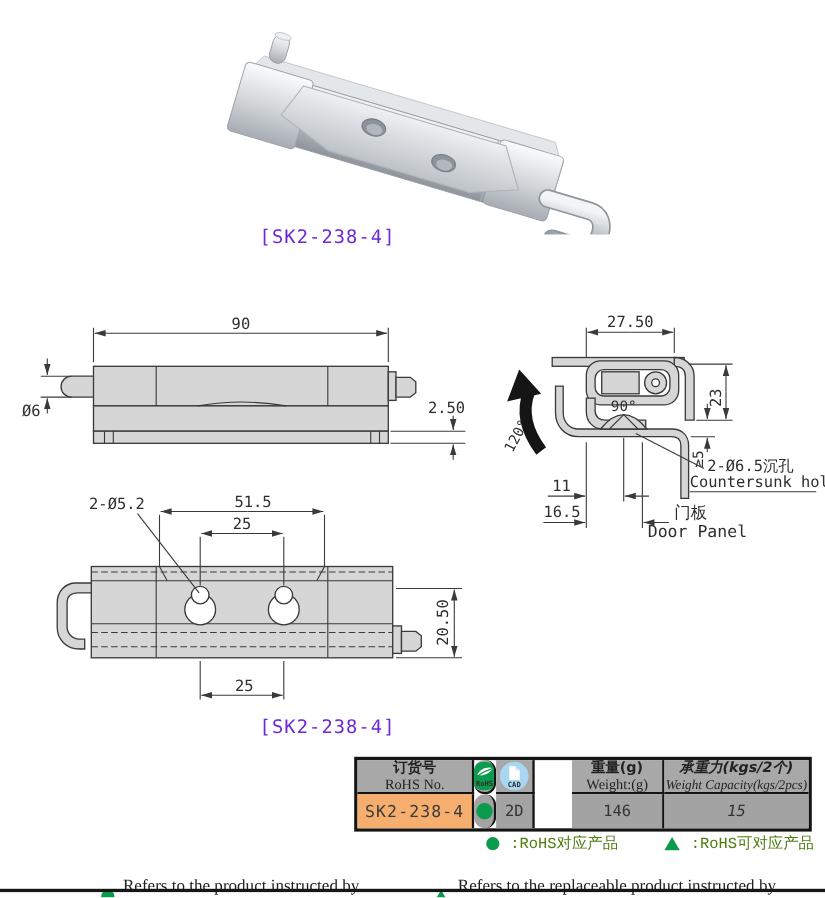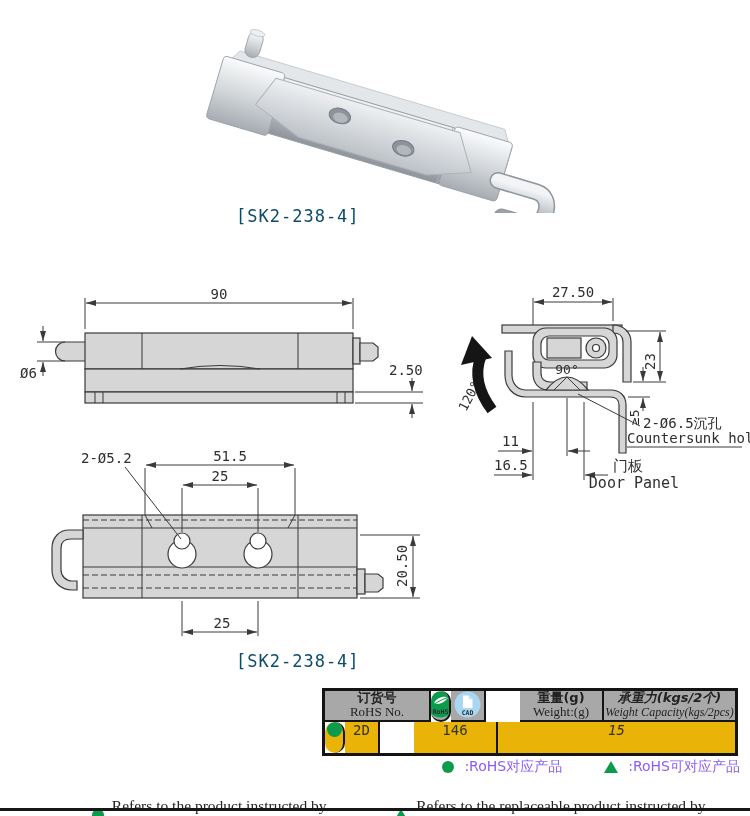--- a/index.html
+++ b/index.html
@@ -1,46 +1,46 @@
 <!DOCTYPE html>
 <html><head>
 <meta charset="utf-8">
 <style>
   html,body{margin:0;padding:0;background:#fff;}
   #page{position:relative;width:750px;height:816px;background:#ffffff;overflow:hidden;
         font-family:"DejaVu Sans","Liberation Sans",sans-serif;color:#2e2e2e;}
   .abs{position:absolute;}
 
   .part-label{font-family:"DejaVu Sans Mono","Liberation Mono",monospace;
-              font-size:17px;letter-spacing:1px;color:#0c4a6e;}
+              font-size:17px;letter-spacing:1px;color:#6d28d9;}
 
   svg text{font-family:"DejaVu Sans Mono","Liberation Mono",monospace;fill:#2e2e2e;}
 
   
   .spec-table{left:322px;top:688px;width:416px;border:3px solid #141414;box-sizing:border-box;}
   .trow{display:flex;}
   .cell{box-sizing:border-box;border-right:2px solid #141414;display:flex;
-        flex-direction:column;align-items:center;overflow:hidden;}
+        flex-direction:column;align-items:center;justify-content:center;overflow:hidden;}
   .cell:last-child{border-right:none;}
   .thead .cell{background:#a8a8a8;height:31px;border-bottom:2px solid #141414;}
-  .tdata .cell{background:#eab308;height:31px;}
+  .tdata .cell{background:#a3a3a3;height:31px;}
   .c1{width:106px;} .c2{width:20px;border-radius:13px;} .c3{width:35px;} .c4{width:84px;margin-left:34px;} .c5{flex:1;font-style:italic;}
   .cn{font-size:13px;font-weight:bold;color:#222;line-height:14px;white-space:nowrap;}
   .en{font-family:"Liberation Serif","DejaVu Serif",serif;font-size:13px;color:#222;
       line-height:14px;white-space:nowrap;}
   .en.small{font-size:12px;}
   .item-cell{background:#f5ae6d !important;}
   .item-text{font-family:"DejaVu Sans Mono","Liberation Mono",monospace;font-size:15px;
              letter-spacing:1px;color:#3c3c3c;}
   .val{font-family:"DejaVu Sans Mono","Liberation Mono",monospace;font-size:14px;color:#333;}
   .dot{width:15px;height:15px;border-radius:50%;background:#0a9b4c;display:inline-block;}
 
   
   .legend{left:300px;top:758px;width:440px;display:flex;justify-content:flex-end;
-          align-items:center;gap:10px;font-size:14px;color:#8b5cf6;}
+          align-items:center;gap:10px;font-size:14px;color:#4d7c0f;font-family:Liberation Mono, monospace;}
   .legend .gap{width:22px;}
   .mini-dot{width:12px;height:12px;border-radius:50%;background:#0a9b4c;display:inline-block;}
   .mini-tri{width:0;height:0;border-left:7px solid transparent;border-right:7px solid transparent;
             border-bottom:12px solid #0a9b4c;display:inline-block;}
   .footnote{left:92px;top:777px;width:650px;display:flex;align-items:center;gap:8px;
             font-family:"Liberation Serif","DejaVu Serif",serif;font-size:15.5px;color:#222;margin-top:20px;}
   .footnote .gap{width:14px;}
   .bottom-rule{left:0;top:808px;width:750px;height:3px;background:#161616;}
 </style>
 </head>
@@ -323,20 +323,23 @@
       <div class="cell c4">
         <div class="cn">重量(g)</div>
         <div class="en">Weight:(g)</div>
       </div>
       <div class="cell c5">
         <div class="cn">承重力(kgs/2个)</div>
         <div class="en small">Weight Capacity(kgs/2pcs)</div>
       </div>
     </div>
     <div class="trow tdata">
+      <div class="cell c1 item-cell">
+        <span class="item-text">SK2-238-4</span>
+      </div>
       <div class="cell c2">
         <span class="dot"></span>
       </div>
       <div class="cell c3">
         <span class="val">2D</span>
       </div>
       <div class="cell c4">
         <span class="val">146</span>
       </div>
       <div class="cell c5">

